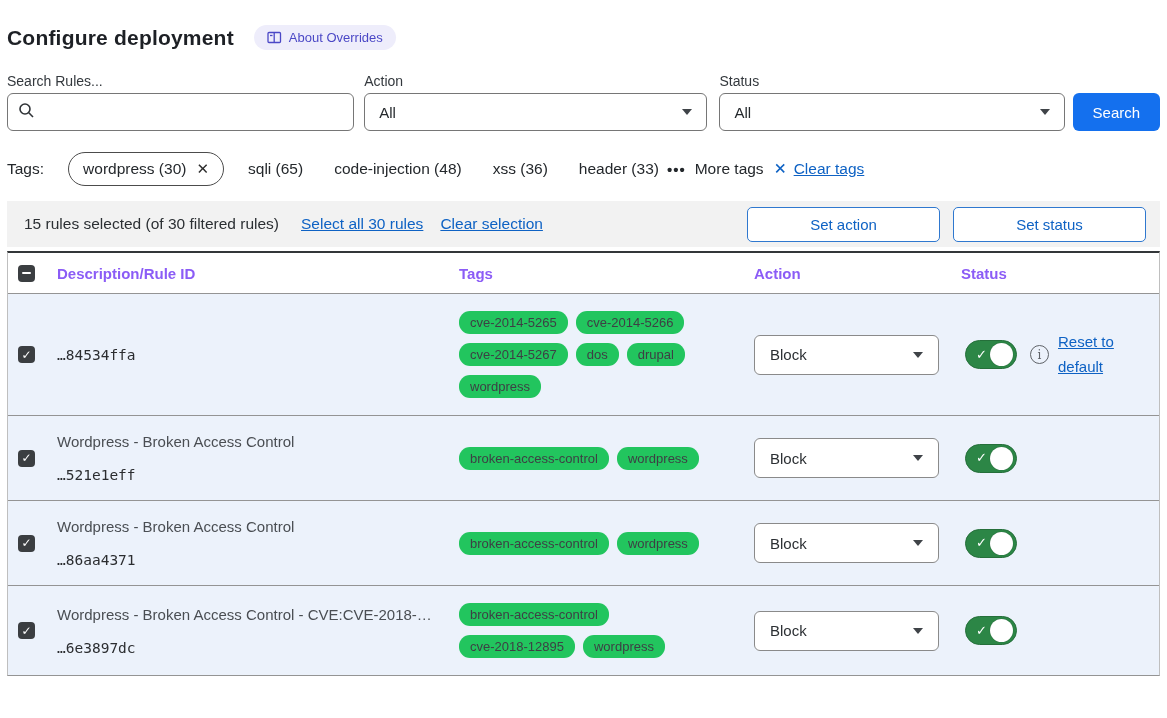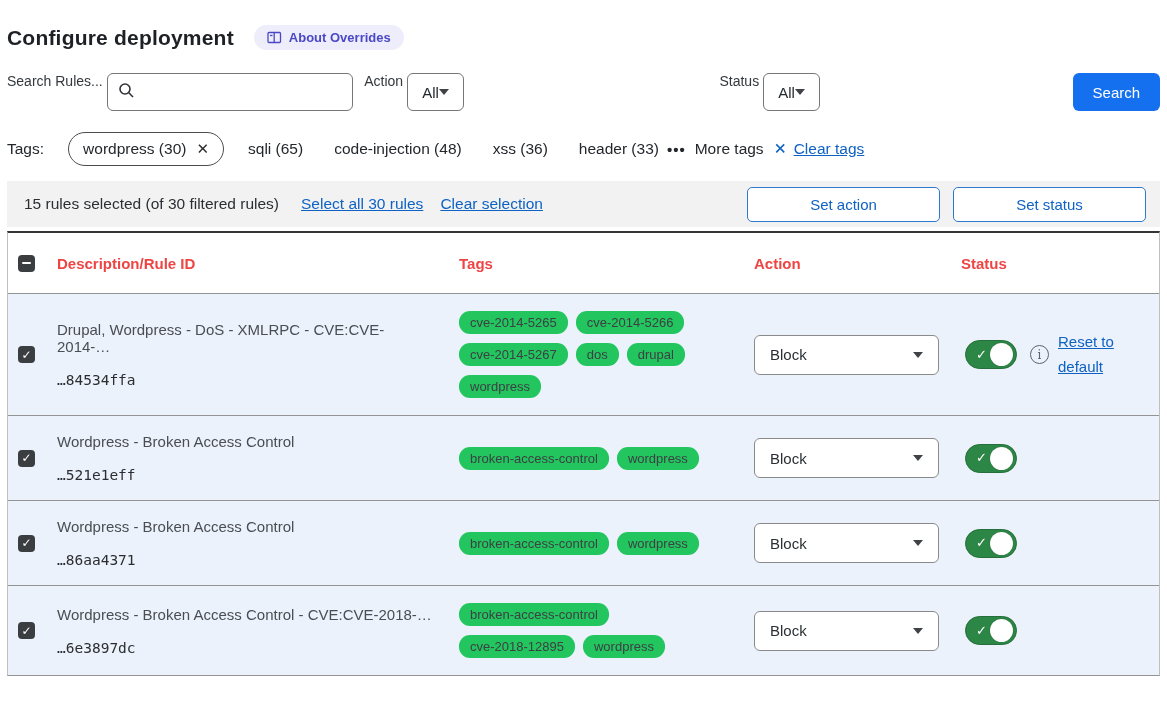--- a/index.html
+++ b/index.html
@@ -4,26 +4,26 @@
 <style>
   * { margin:0; padding:0; box-sizing:border-box; }
   html,body { width:1167px; height:718px; background:#ffffff; overflow:hidden;
     font-family:"Liberation Sans","DejaVu Sans",sans-serif; color:#33383d; }
   .page { padding:14px 7px; }
 
   
   .header-row { display:flex; align-items:center; gap:20px; padding-top:11px; }
   .page-title { font-size:21px; font-weight:bold; color:#1d2025; letter-spacing:.2px; }
   .about-badge { display:inline-flex; align-items:center; gap:7px; background:#eeedfb;
-    color:#4b48c6; font-size:13px; padding:5px 13px; border-radius:14px; cursor:pointer;font-weight:bold; }
+    color:#4b48c6; font-size:13px; padding:5px 13px; border-radius:14px; cursor:pointer; }
   .book-icon svg { display:block; }
 
   
   .filter-row { display:flex; align-items:flex-end; margin-top:23px; }
-  .filter-group { display:flex; flex-direction:row; gap:4px; }
+  .filter-group { display:flex; flex-direction:column; gap:4px; }
   .filter-label { font-size:14px; color:#33383d; }
   .g-search { width:350px; }
   .g-action { width:346px; margin-left:10px; }
   .g-status { width:348px; margin-left:12px; }
   .text-input { height:38px; border:1px solid #767676; border-radius:6px; background:#fff;
     display:flex; align-items:center; padding:0 10px; gap:8px; }
   .text-input input { border:none; outline:none; flex:1; font-size:15px; height:100%;
     font-family:inherit; background:transparent; }
   .select-box { height:38px; border:1px solid #767676; border-radius:6px; background:#fff;
     display:flex; align-items:center; justify-content:space-between; padding:0 14px;
@@ -55,21 +55,21 @@
   .sel-bar .blue-link + .blue-link { margin-left:17px; }
   .sel-bar .spacer { flex:1; }
   .outline-btn { width:193px; height:35px; background:#fff; border:1px solid #2f78cf;
     border-radius:5px; color:#0e62c4; font-size:15px; font-family:inherit; cursor:pointer; }
   .outline-btn + .outline-btn { margin-left:13px; }
 
   
   .rules-table { margin-top:4px; border-top:2px solid #333639; border-left:1px solid #bfbfbf;
     border-right:1px solid #bfbfbf; border-bottom:1px solid #949494; }
   .t-row { display:grid; grid-template-columns:49px 402px 295px 207px 1fr; align-items:center; }
-  .t-head { height:60px; background:#fff; font-weight:bold; font-size:15px; color:#ef4444; }
+  .t-head { height:40px; background:#fff; font-weight:bold; font-size:15px; color:#8b5cf6; }
   .t-body-row { background:#ecf2fb; border-top:1px solid #949494; padding:17px 0; }
   .cb-cell { display:flex; justify-content:flex-start; padding-left:10px; }
   .checkbox { width:17px; height:17px; background:#3b3e41; border-radius:4px; display:flex;
     align-items:center; justify-content:center; color:#fff; cursor:pointer; }
   .checkbox .mark { font-size:12px; line-height:1; }
   .checkbox .minus { width:9px; height:2.5px; background:#fff; border-radius:1px; }
   .desc-cell { display:flex; flex-direction:column; gap:17px; padding-right:24px; }
   .desc-title { font-size:15px; color:#4a4e53; }
   .rule-id { font-family:"DejaVu Sans Mono","Liberation Mono",monospace; font-size:14.5px; color:#2b2d30; }
   .tags-cell { display:flex; flex-wrap:wrap; gap:9px 8px; max-width:258px; align-items:center; }
@@ -187,21 +187,20 @@
       <div>Status</div>
     </div>
     <div>
   <div class="t-row t-body-row">
     <div class="cb-cell">
       <span class="checkbox">
         <span class="mark">✓</span>
       </span>
     </div>
     <div class="desc-cell">
-      <span class="desc-title">Drupal, Wordpress - DoS - XMLRPC - CVE:CVE-2014-…</span>
       <span class="rule-id">…84534ffa</span>
     </div>
     <div class="tags-cell">
             <span class="tag-pill">cve-2014-5265</span>
             <span class="tag-pill">cve-2014-5266</span>
             <span class="tag-pill">cve-2014-5267</span>
             <span class="tag-pill">dos</span>
             <span class="tag-pill">drupal</span>
             <span class="tag-pill">wordpress</span>
           </div>

